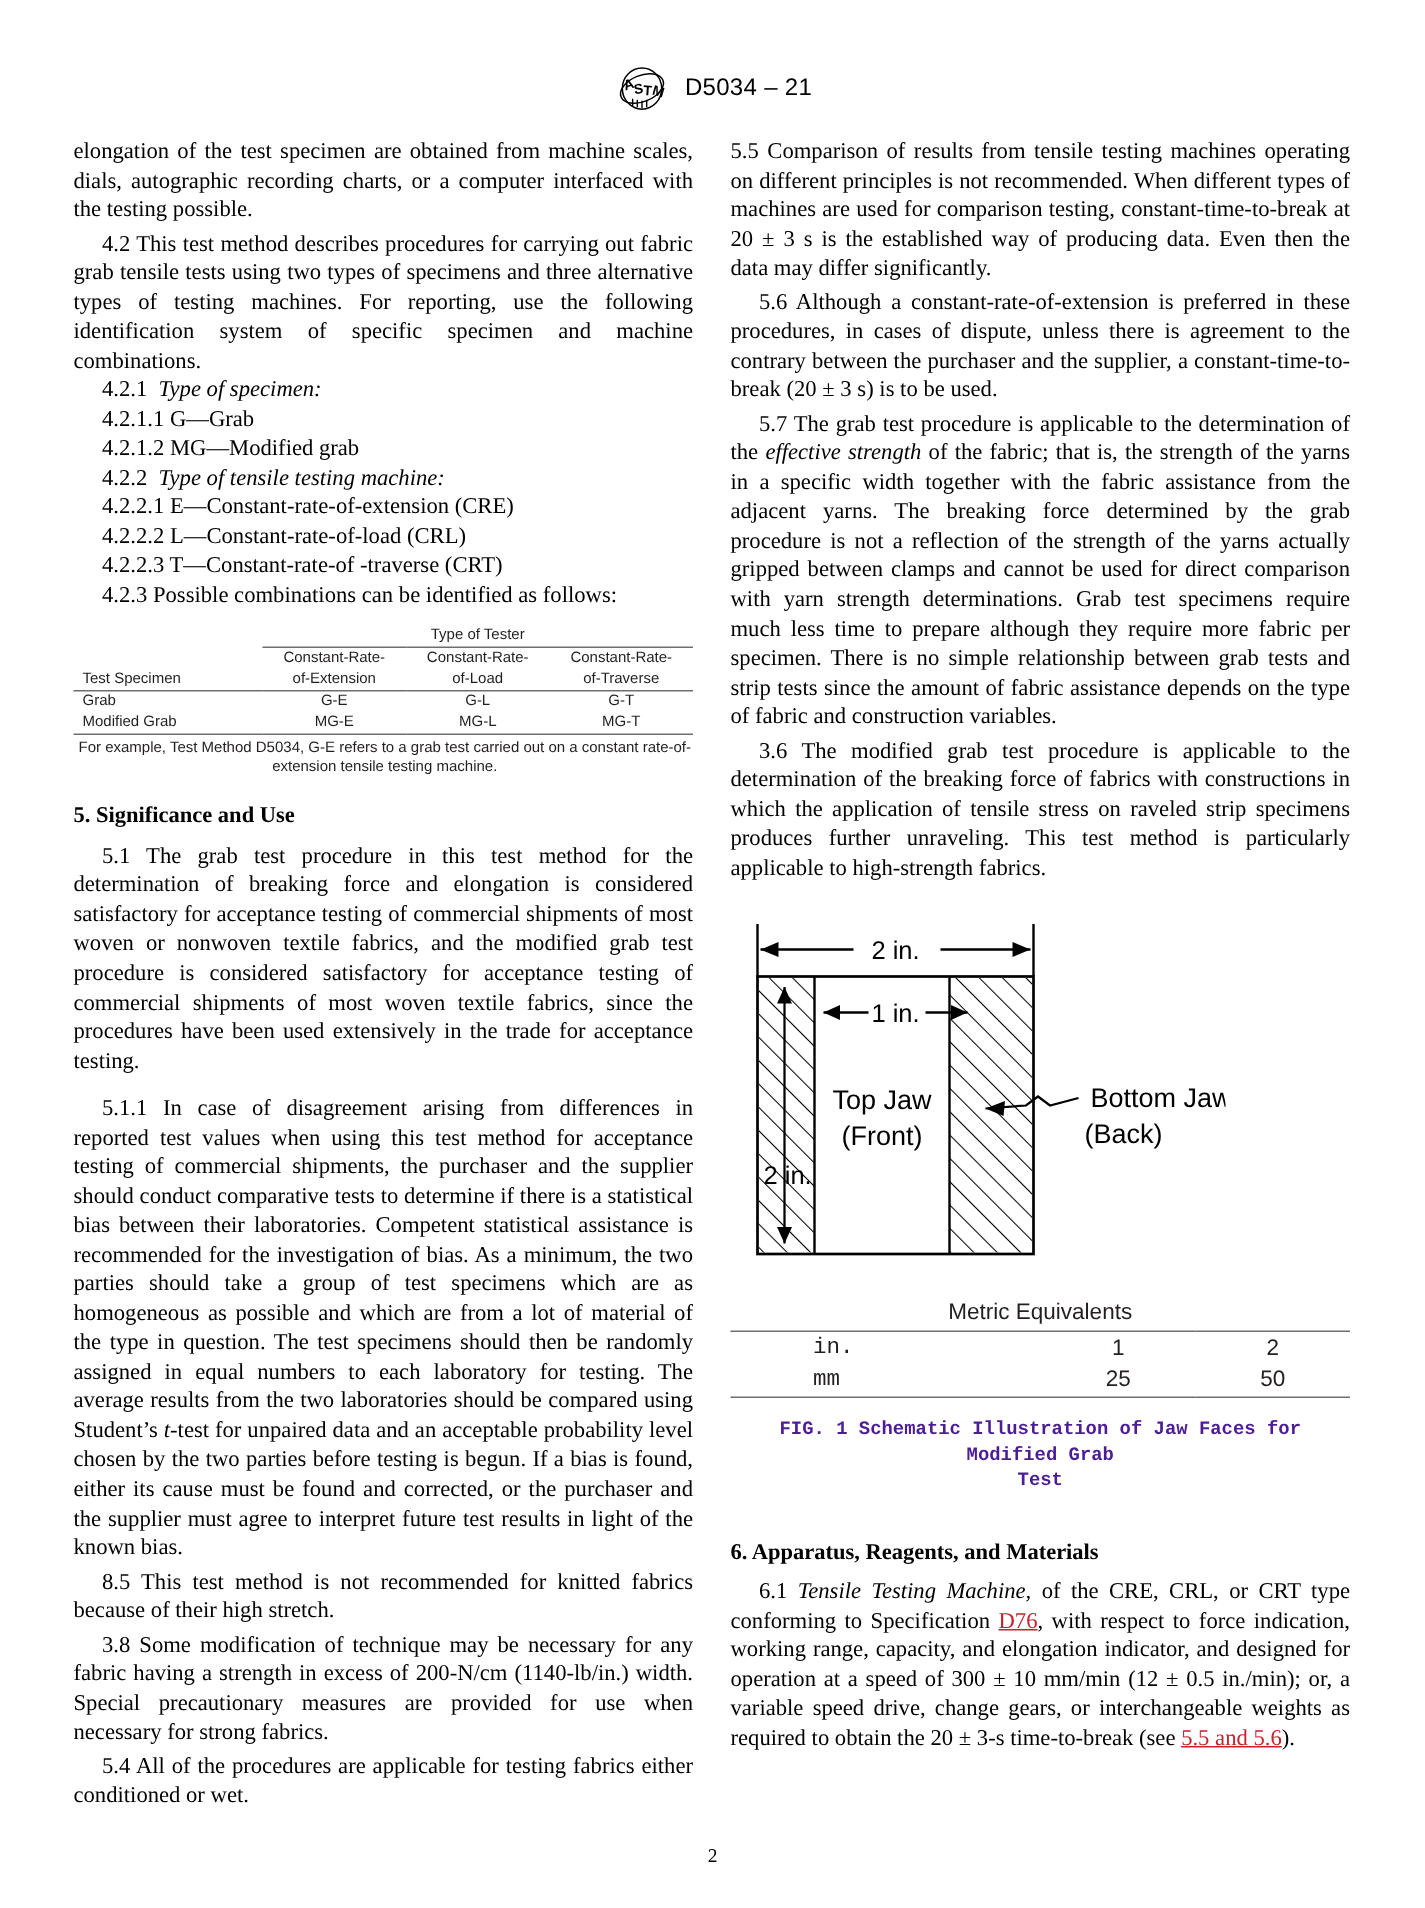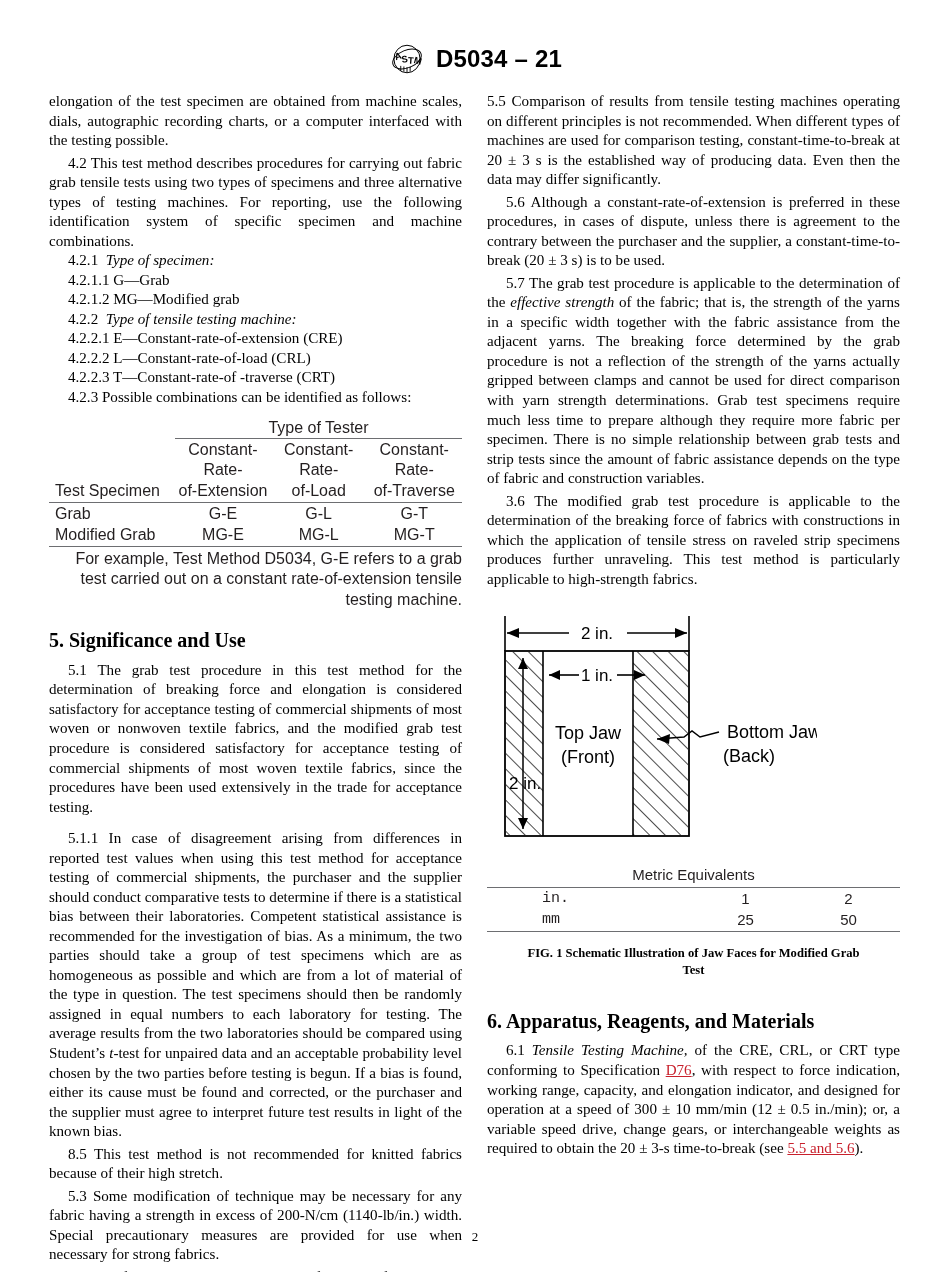--- a/index.html
+++ b/index.html
@@ -20,22 +20,22 @@
     top: 44px; left: 0; width: 950px;
     display: flex; justify-content: center; align-items: center;
     gap: 10px;
   }
   .astm-logo {
     width: 38px; height: 30px;
     display: block;
   }
   .header-title {
     font-family: "Liberation Sans", sans-serif;
-    font-weight: bold;
-    font-size: 24px;
+    font-weight: normal;
+    font-size: 16px;
     letter-spacing: .2px;
   }
 
   
   .col {
     position: absolute;
     top: 92px;
     width: 413px;
     font-size: 15.1px;
     line-height: 1.295;
@@ -59,58 +59,58 @@
     margin: 0;
     text-indent: 19px;
     text-align: left;
   }
   .it { font-style: italic; }
   .link { color: #c8202c; }
 
   h3.sect {
     font-family: "Liberation Serif", serif;
     font-weight: bold;
-    font-size: 20px;
+    font-size: 15px;
     margin: 17px 0 7px 0;
     text-indent: 0;
     text-align: left;
   }
 
   
   .combo-table {
     margin: 9px 0 0 0;
     width: 413px;
     font-family: "Liberation Sans", "DejaVu Sans", sans-serif;
-    font-size: 16px;
+    font-size: 10px;
     border-collapse: collapse;
     color: #231f20;
   }
   .combo-table td, .combo-table th {
     padding: 1px 2px;
     font-weight: normal;
     text-align: center;
     vertical-align: bottom;
     line-height: 1.22;
   }
   .combo-table td.spec-col, .combo-table th.spec-col {
     text-align: left;
     padding-left: 6px;
     width: 118px;
   }
   .ttl-row td.tt-span { border-bottom: 1px solid #6d6e71; }
   .hdr-row td { border-bottom: 1px solid #6d6e71; }
   .last-data-row td { border-bottom: 1px solid #6d6e71; }
   .combo-note {
     font-family: "Liberation Sans", "DejaVu Sans", sans-serif;
-    font-size: 16px;
+    font-size: 10px;
     line-height: 1.3;
     margin: 2px 0 0 0;
     padding-left: 2px;
     color: #231f20;
-    text-align: right;
+    text-align: center;
   }
 
   
   .figure-block {
     margin-top: 20px;
     width: 413px;
   }
   .figure-svg-wrap {
     display: flex; justify-content: flex-start;
     margin-top: 22px;
@@ -127,27 +127,27 @@
     padding: 1px 2px;
     text-align: center;
     font-weight: normal;
   }
   .metric-title td { padding-bottom: 2px; }
   .metric-head-line td { border-bottom: 1px solid #6d6e71; }
   .metric-last td { border-bottom: 1px solid #6d6e71; }
   .metric-table td.unit-col { text-align: left; padding-left: 55px; width: 150px; font-family: Liberation Mono, monospace; }
 
   .fig-caption {
-    font-family: Liberation Serif, serif;
+    font-family: Liberation Mono, monospace;
     font-weight: bold;
     font-size: 12.6px;
     text-align: center;
     margin: 13px 0 0 0;
     line-height: 1.35;
-    color: #000000;
+    color: #4c1d95;
   }
 
   
   .page-number {
     position: absolute;
     bottom: 27px; left: 0; width: 950px;
     text-align: center;
     font-size: 13px;
     font-family: "Liberation Serif", serif;
   }
@@ -230,21 +230,21 @@
   <p class="combo-note">For example, Test Method D5034, G-E refers to a grab test carried out on a constant rate-of-extension tensile testing machine.</p>
 
   <h3 class="sect">5.  Significance and Use</h3>
 
   <p class="para">5.1  The grab test procedure in this test method for the determination of breaking force and elongation is considered satisfactory for acceptance testing of commercial shipments of most woven or nonwoven textile fabrics, and the modified grab test procedure is considered satisfactory for acceptance testing of commercial shipments of most woven textile fabrics, since the procedures have been used extensively in the trade for acceptance testing.</p>
 
   <p class="para tight"><span>5.1.1  In case of disagreement arising from differences in reported test values when using this test method for acceptance testing of commercial shipments, the purchaser and the supplier should conduct comparative tests to determine if there is a statistical bias between their laboratories. Competent statistical assistance is recommended for the investigation of bias. As a minimum, the two parties should take a group of test specimens which are as homogeneous as possible and which are from a lot of material of the type in question. The test specimens should then be randomly assigned in equal numbers to each laboratory for testing. The average results from the two laboratories should be compared using Student’s </span><span class="it">t</span><span>-test for unpaired data and an acceptable probability level chosen by the two parties before testing is begun. If a bias is found, either its cause must be found and corrected, or the purchaser and the supplier must agree to interpret future test results in light of the known bias.</span></p>
 
   <p class="para gap">8.5  This test method is not recommended for knitted fabrics because of their high stretch.</p>
 
-  <p class="para gap">5.3  Some modification of technique may be necessary for any fabric having a strength in excess of 200-N/cm (1140-lb/in.) width. Special precautionary measures are provided for use when necessary for strong fabrics.</p>
+  <p class="para gap">3.8  Some modification of technique may be necessary for any fabric having a strength in excess of 200-N/cm (1140-lb/in.) width. Special precautionary measures are provided for use when necessary for strong fabrics.</p>
 
   <p class="para gap">5.4  All of the procedures are applicable for testing fabrics either conditioned or wet.</p>
 </div>
 
 <div class="col col-right">
 
   <p class="para first">5.5  Comparison of results from tensile testing machines operating on different principles is not recommended. When different types of machines are used for comparison testing, constant-time-to-break at 20 ± 3 s is the established way of producing data. Even then the data may differ significantly.</p>
 
   <p class="para gap">5.6  Although a constant-rate-of-extension is preferred in these procedures, in cases of dispute, unless there is agreement to the contrary between the purchaser and the supplier, a constant-time-to-break (20 ± 3 s) is to be used.</p>
 

